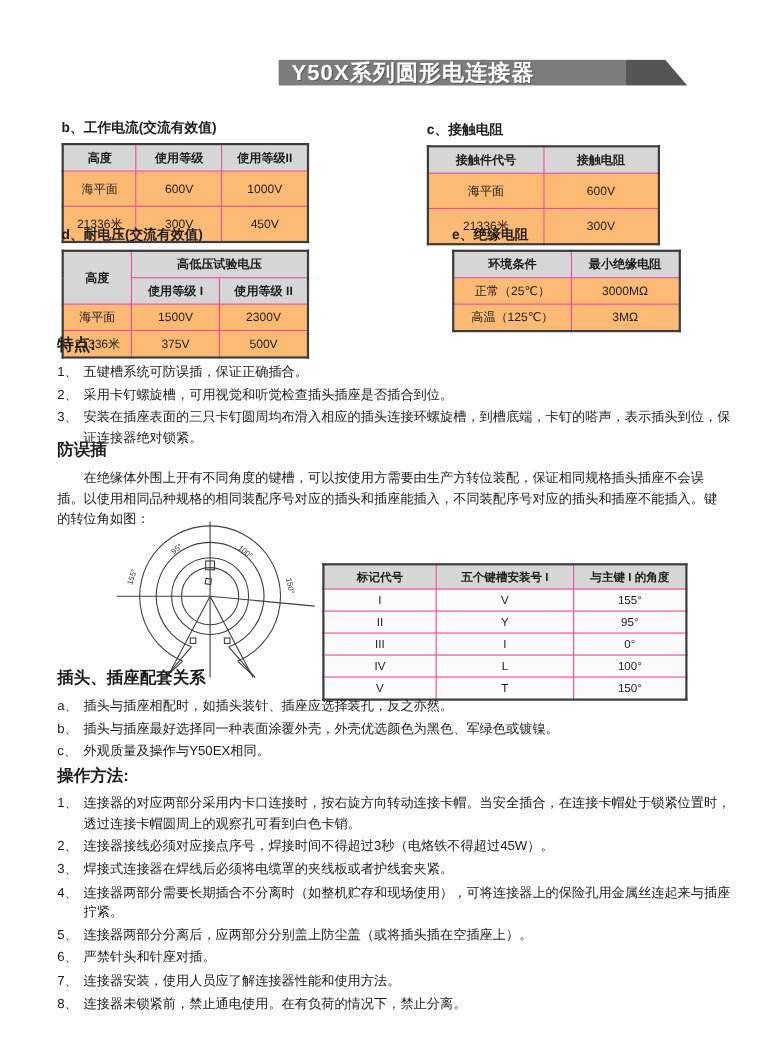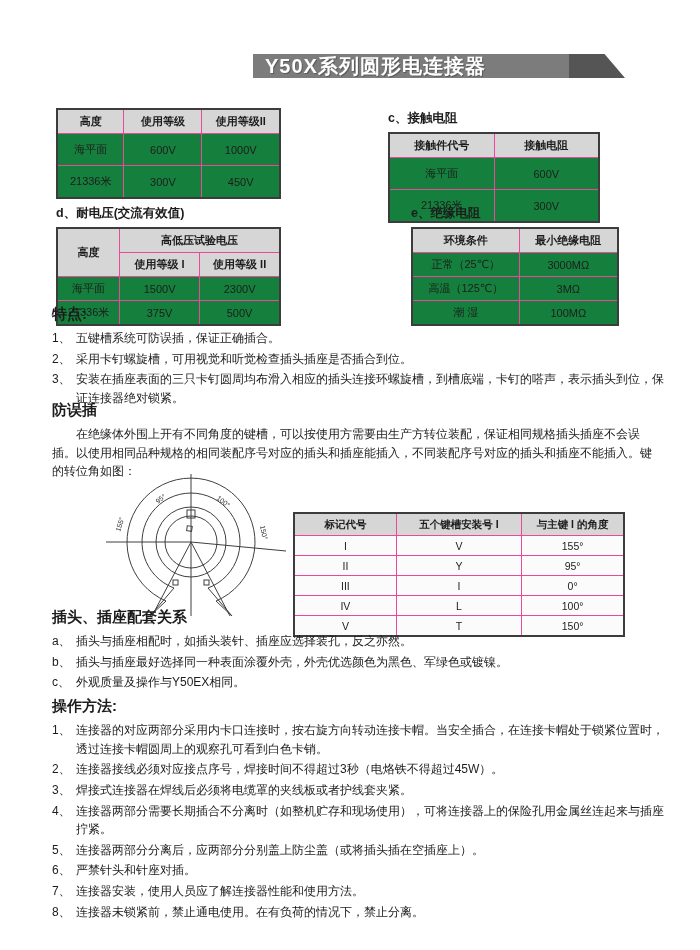--- a/index.html
+++ b/index.html
@@ -17,21 +17,21 @@
   .banner-title{
     color:#ffffff;font-weight:bold;font-size:20px;padding-left:12px;letter-spacing:1px;
     text-shadow:1px 1px 0 #5a5a5a;white-space:nowrap;
   }
   
   .spec{position:absolute;}
   .sec-label{font-size:12.5px;font-weight:bold;margin:0 0 5px 0;white-space:nowrap;}
   table{border-collapse:collapse;width:100%;font-size:11px;text-align:center;border:2px solid #3c3c3c;}
   th,td{border:1px solid #ec4899;padding:4px 3px;text-align:center;}
   thead th{background:#d6d6d6;font-weight:bold;}
-  tbody td{background:#15803d;}
+  tbody td{background:#fdba74;}
   .tall td{padding:8px 3px;}
   
   .txt-section{position:absolute;font-size:12px;line-height:1.55;}
   .big-head{font-size:15px;font-weight:bold;margin:0 0 4px 0;}
   .li{display:flex;align-items:flex-start;margin:2px 0;}
   .li .num{flex:0 0 24px;white-space:nowrap;}
   .li .itxt{flex:1;}
   .para{text-indent:2em;margin:2px 0;}
   
   .diagram{position:absolute;left:88px;top:466px;width:204px;height:160px;}
@@ -44,20 +44,21 @@
 </head>
 <body>
 
 <div class="page">
 
   <div class="banner">
     <span class="banner-title">Y50X系列圆形电连接器</span>
   </div>
 
   <div class="spec" style="left:56px;top:108px;width:225px;">
+    <p class="sec-label">b、工作电流(交流有效值)</p>
     <table class="tall">
       <thead>
         <tr>
           <th style="width:30%">高度</th>
           <th style="width:35%">使用等级</th>
           <th style="width:35%">使用等级II</th>
         </tr>
       </thead>
       <tbody>
         <tr>
@@ -134,24 +135,20 @@
         </tr>
       </thead>
       <tbody>
         <tr>
           <td>正常（25℃）</td>
           <td>3000MΩ</td>
         </tr>
         <tr>
           <td>高温（125℃）</td>
           <td>3MΩ</td>
-        </tr>
-        <tr>
-          <td>潮  湿</td>
-          <td>100MΩ</td>
         </tr>
       </tbody>
     </table>
   </div>
 
   <div class="txt-section" style="left:52px;top:302px;width:614px;">
     <p class="big-head">特点:</p>
     <div class="li">
       <span class="num">1、</span>
       <span class="itxt">五键槽系统可防误插，保证正确插合。</span>

